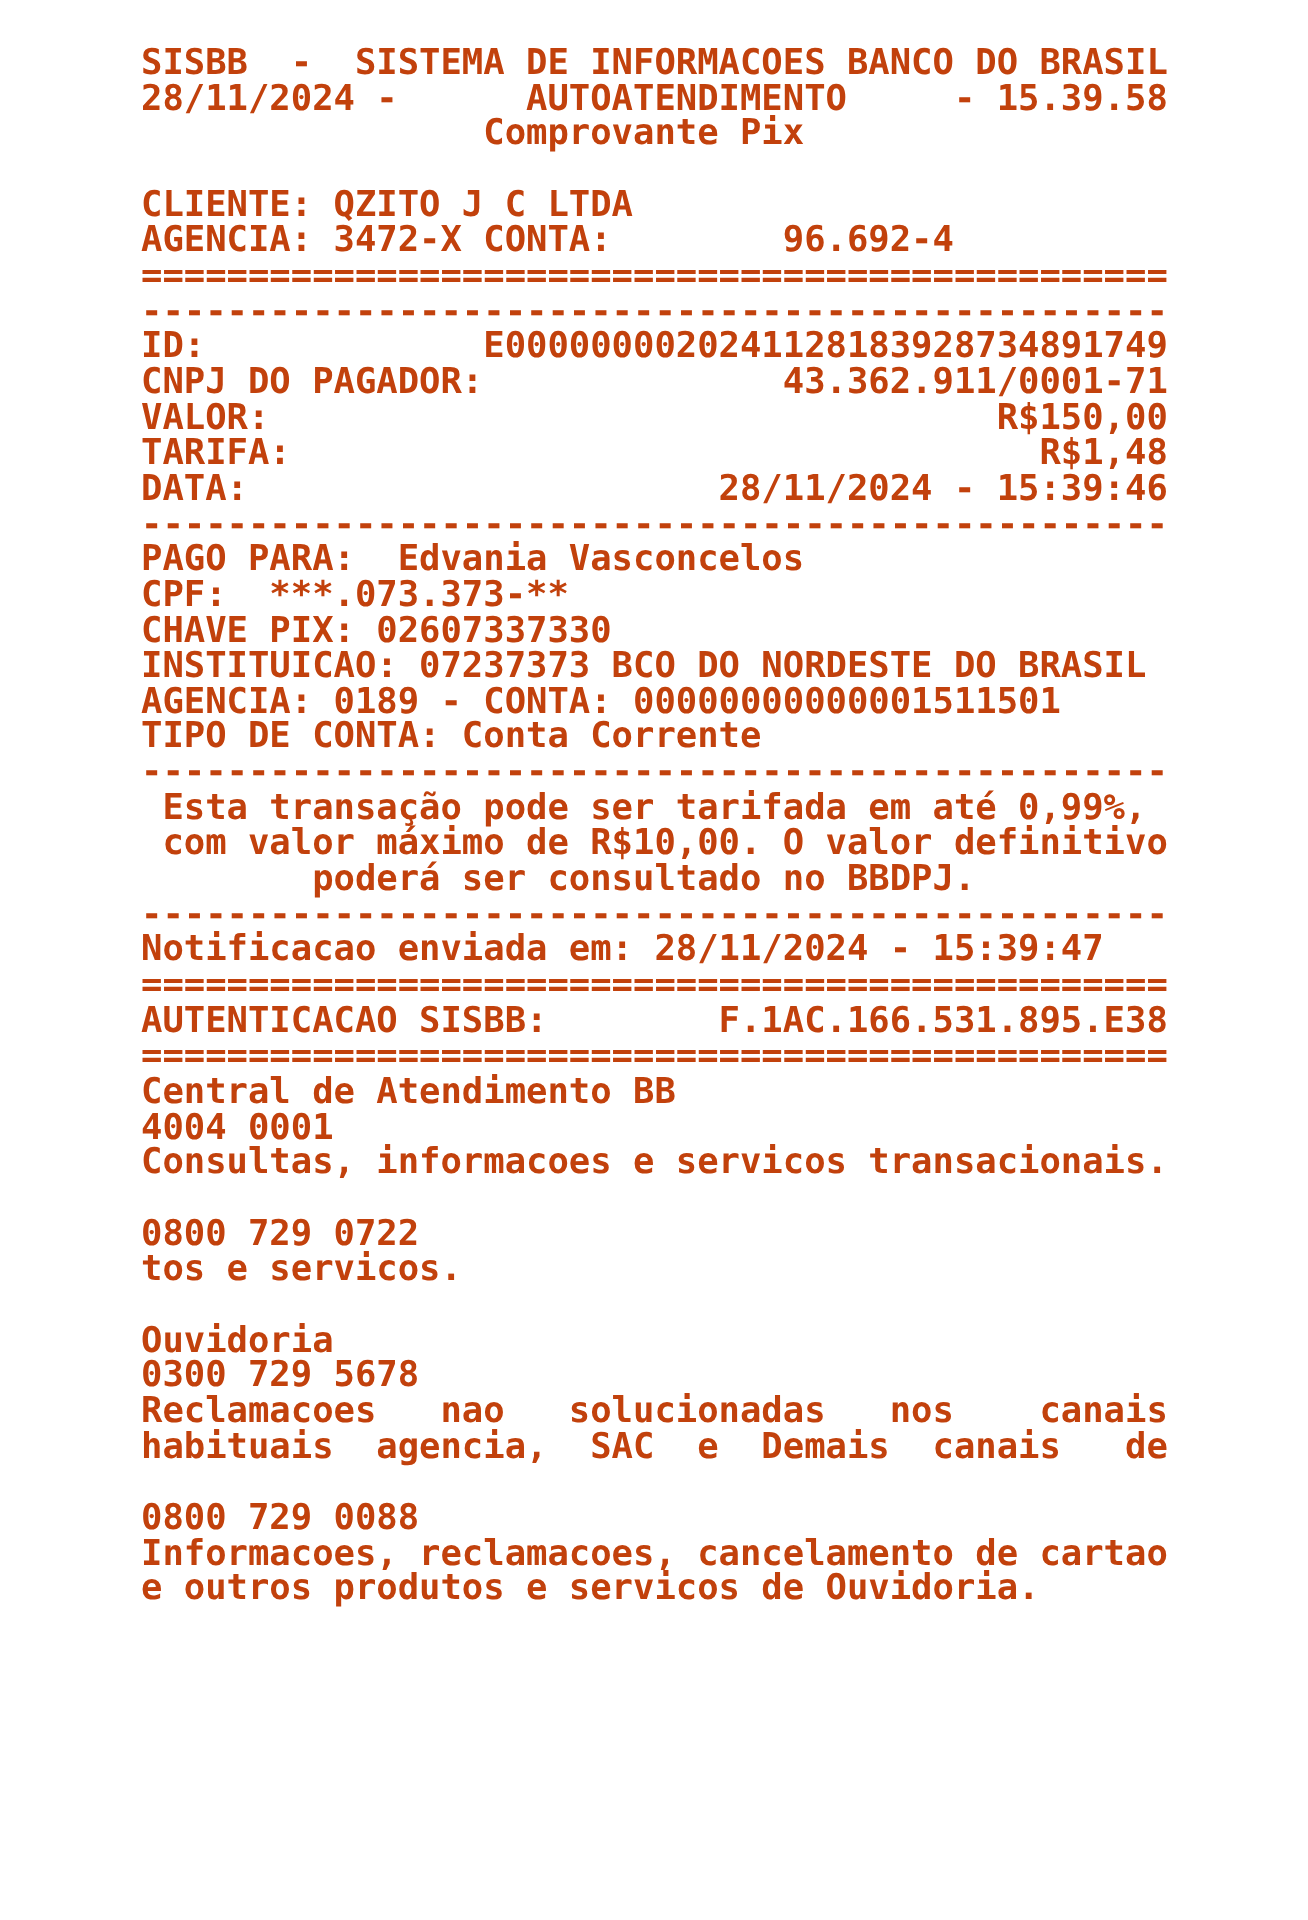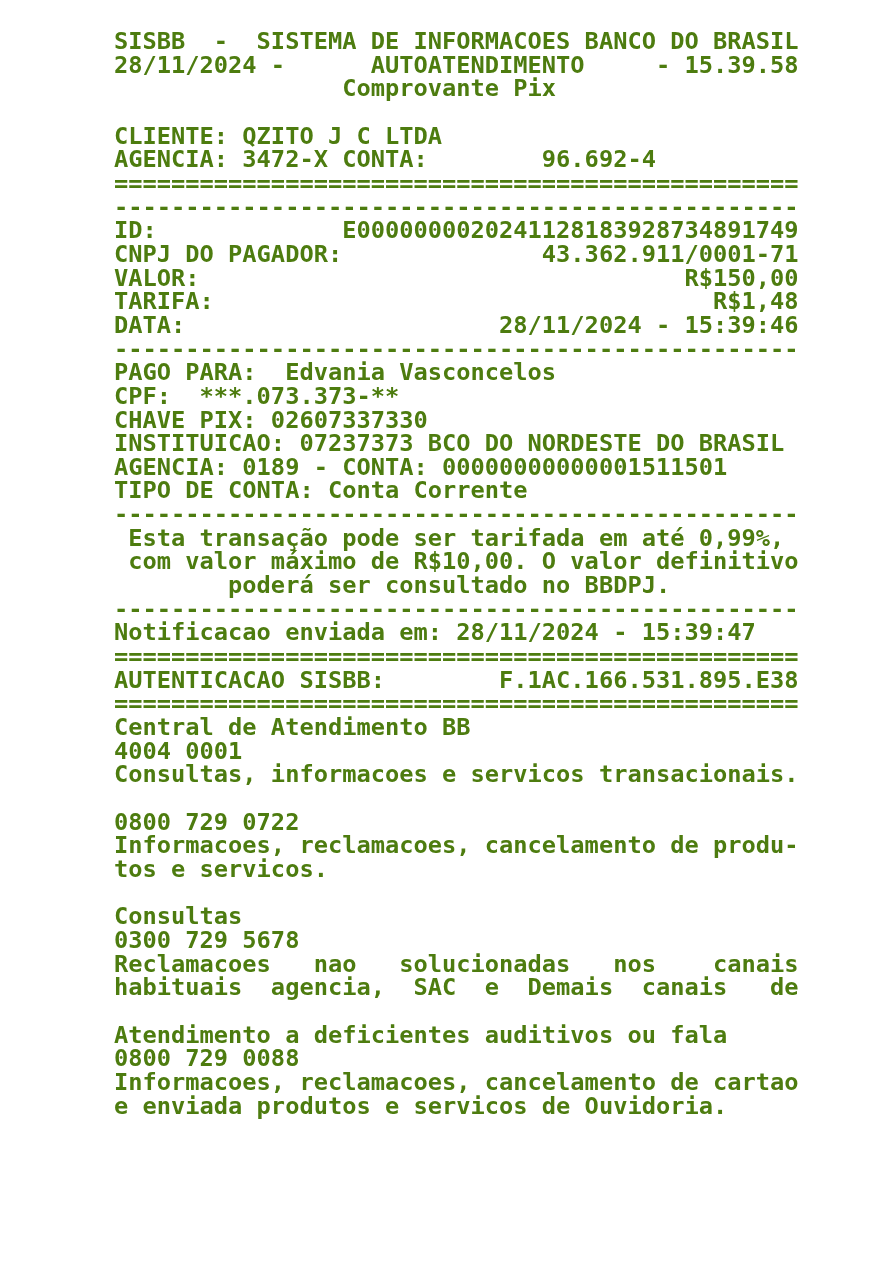--- a/index.html
+++ b/index.html
@@ -10,22 +10,21 @@
     overflow: hidden;
     position: relative;
   }
   .receipt {
     position: absolute;
     top: 30px;
     left: 94px;
     font-family: "DejaVu Sans Mono", "Liberation Mono", monospace;
     font-size: 23.7px;
     font-weight: bold;
-    color: #4d7c0f;
-    margin-left: 20px;
+    color: #c2410c;
   }
   .ln {
     white-space: pre;
     height: 23.66px;
     line-height: 23.66px;
   }
 </style>
 </head>
 <body>
 
@@ -57,25 +56,23 @@
   <div class="ln">------------------------------------------------</div>
   <div class="ln">Notificacao enviada em: 28/11/2024 - 15:39:47</div>
   <div class="ln">================================================</div>
   <div class="ln">AUTENTICACAO SISBB:        F.1AC.166.531.895.E38</div>
   <div class="ln">================================================</div>
   <div class="ln">Central de Atendimento BB</div>
   <div class="ln">4004 0001</div>
   <div class="ln">Consultas, informacoes e servicos transacionais.</div>
   <div class="ln"></div>
   <div class="ln">0800 729 0722</div>
-  <div class="ln">Informacoes, reclamacoes, cancelamento de produ-</div>
   <div class="ln">tos e servicos.</div>
   <div class="ln"></div>
-  <div class="ln">Consultas</div>
+  <div class="ln">Ouvidoria</div>
   <div class="ln">0300 729 5678</div>
   <div class="ln">Reclamacoes   nao   solucionadas   nos    canais</div>
   <div class="ln">habituais  agencia,  SAC  e  Demais  canais   de</div>
   <div class="ln"></div>
-  <div class="ln">Atendimento a deficientes auditivos ou fala</div>
   <div class="ln">0800 729 0088</div>
   <div class="ln">Informacoes, reclamacoes, cancelamento de cartao</div>
-  <div class="ln">e enviada produtos e servicos de Ouvidoria.</div>
+  <div class="ln">e outros produtos e servicos de Ouvidoria.</div>
 </div>
 
 </body></html>

